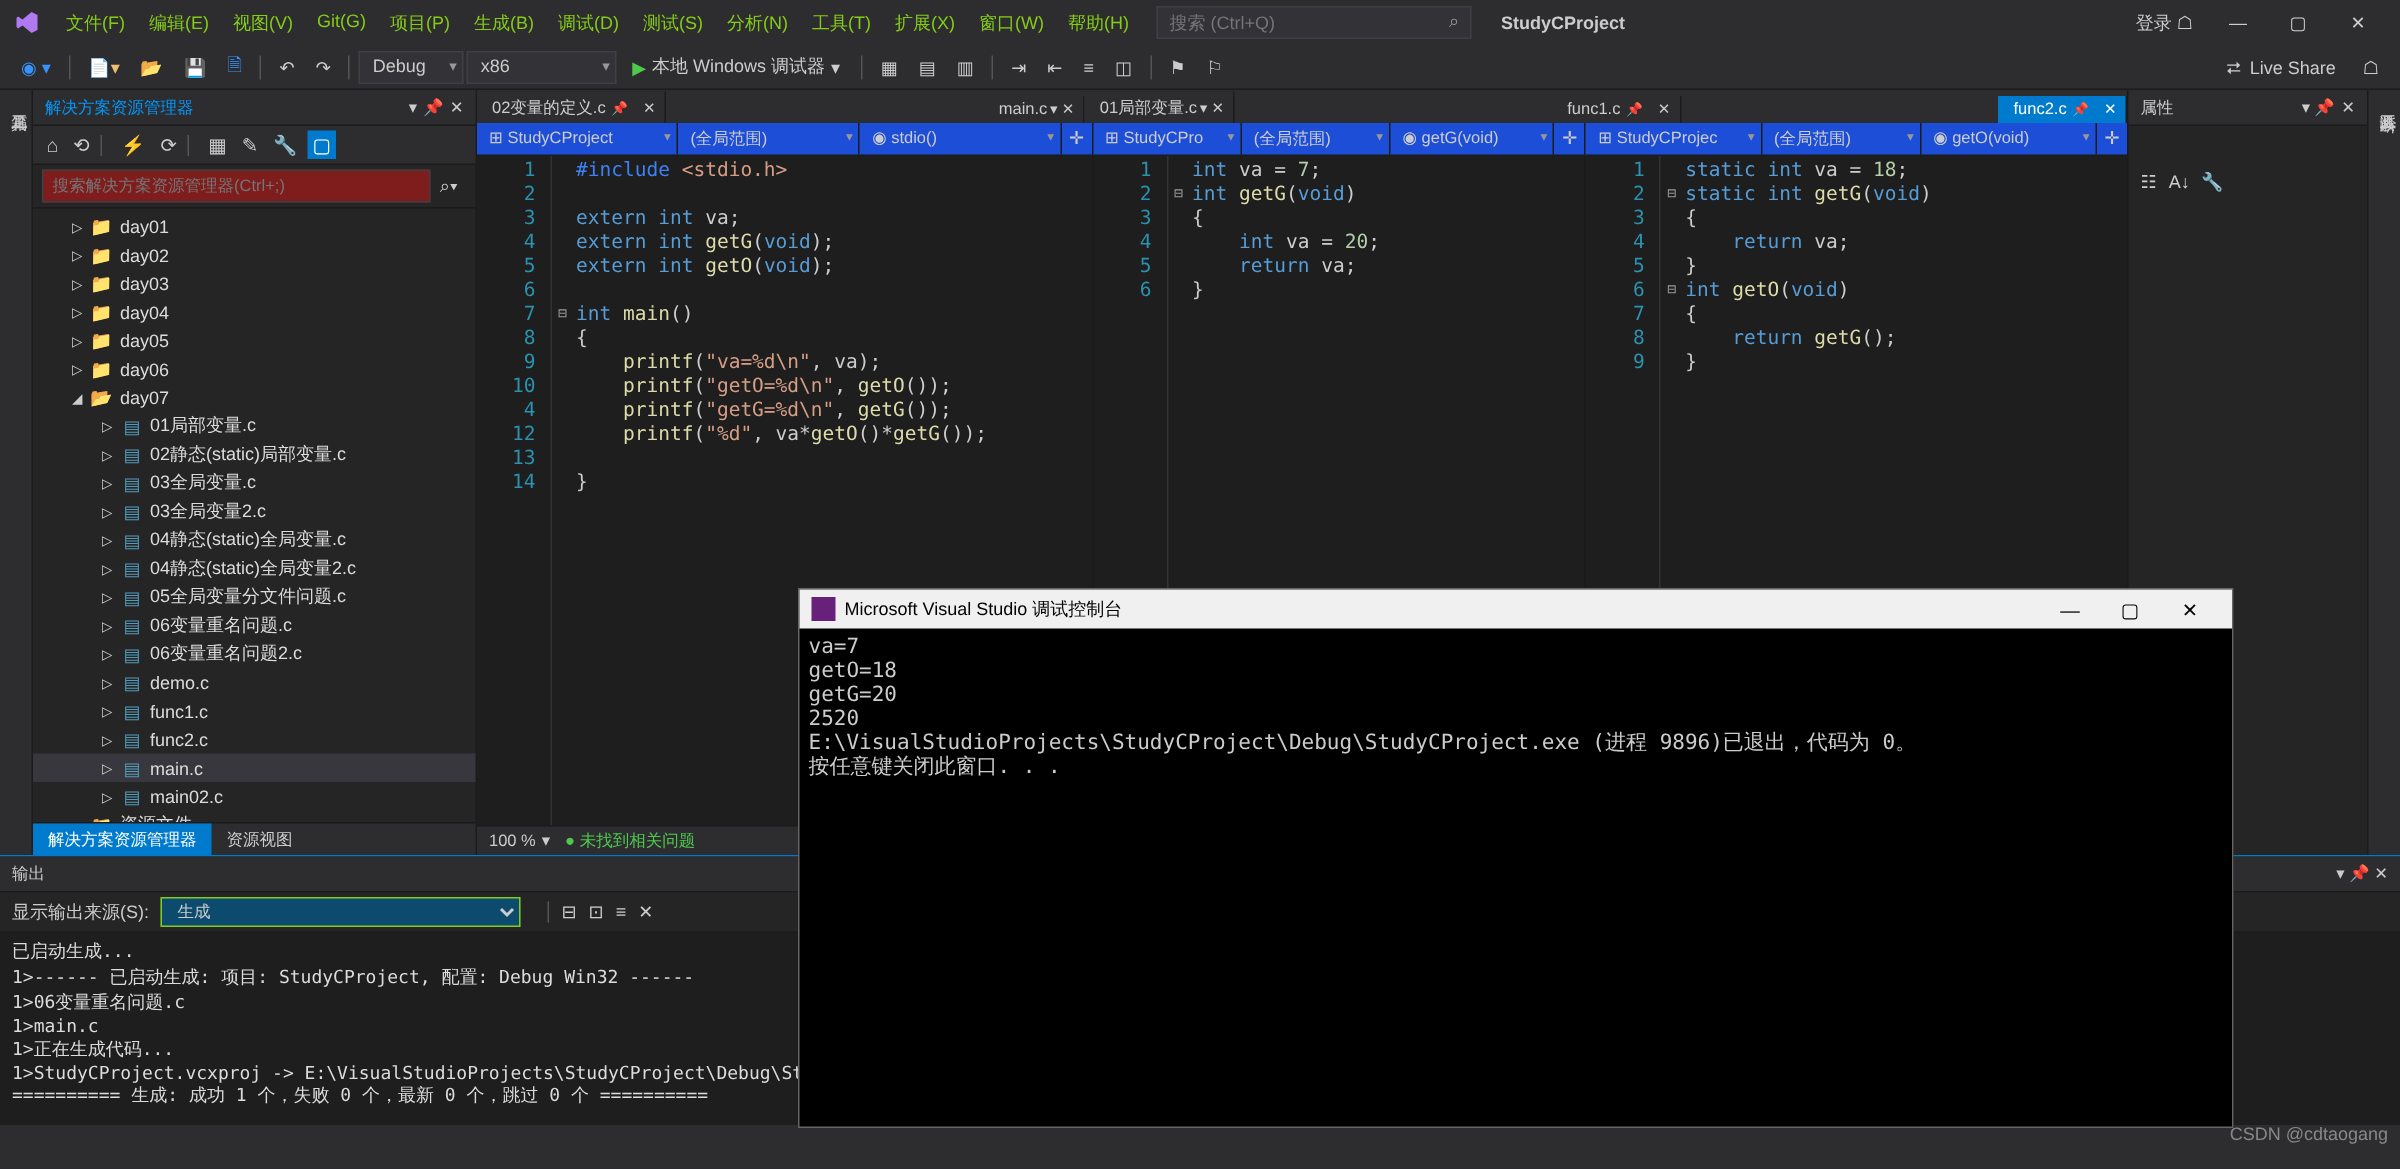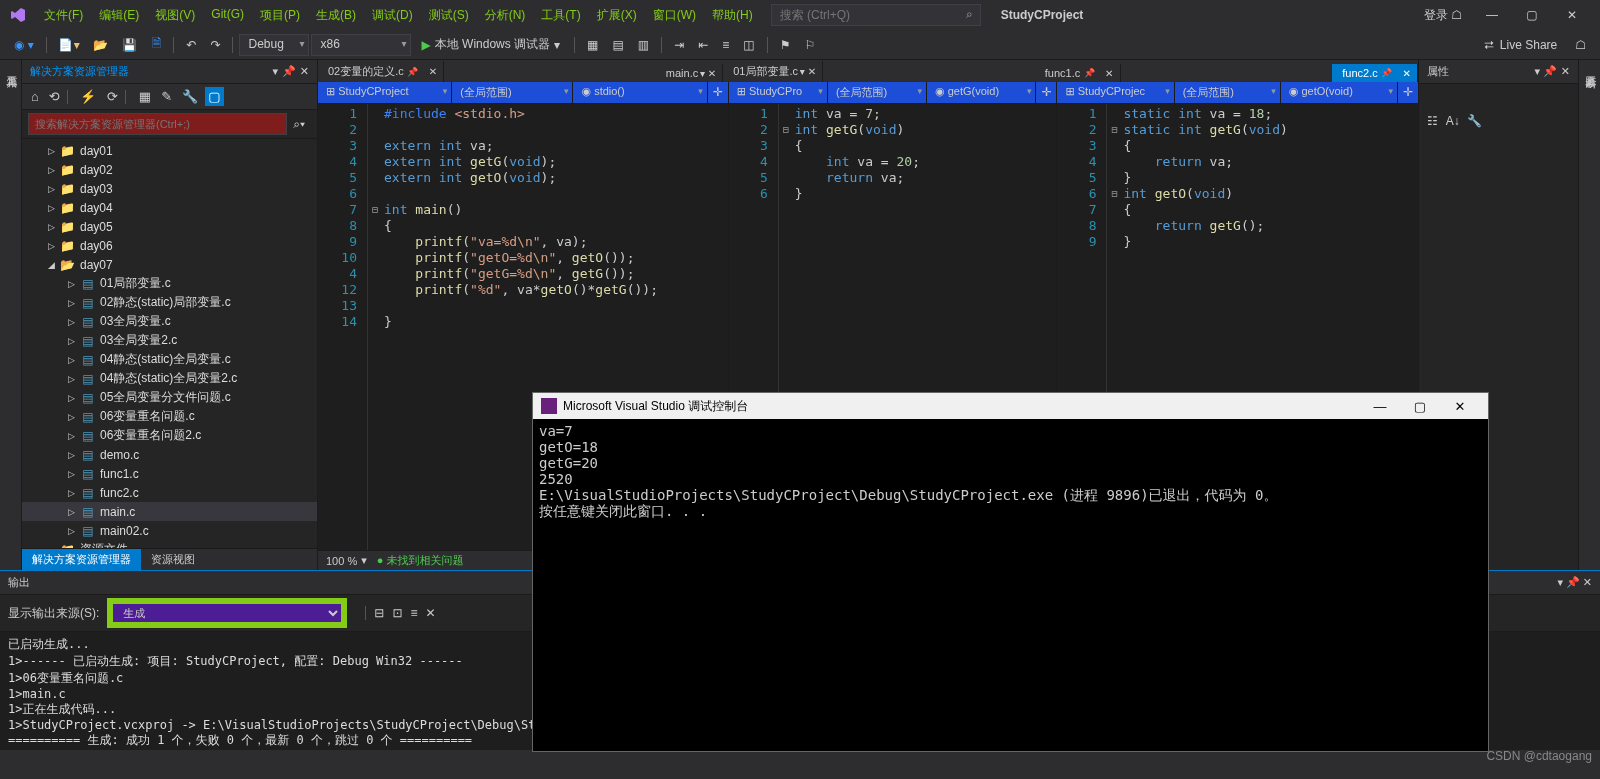--- a/index.html
+++ b/index.html
@@ -83,21 +83,21 @@
 
 .props { width: 160px; background: #252526; border-left: 1px solid #1b1b1c; display:flex; flex-direction:column;}
 .props .panel-title{color:#ccc;}
 .props .ptoolbar{padding:4px 6px; display:flex; gap:4px;}
 .props .ptoolbar span{color:#ccc; cursor:pointer; padding:2px;}
 
 
 .output-panel { height: 180px; background: #1e1e1e; border-top: 1px solid #007acc; display:flex; flex-direction:column;}
 .output-panel .panel-title{color:#ccc; background:#2d2d30;}
 .output-toolbar{display:flex; align-items:center; padding:3px 8px; gap:8px; background:#252526; border-bottom:1px solid #1b1b1c;}
-.output-toolbar select{background:#4c1d95; border:6px solid #84cc16; color:#ccc; font-size:11px; padding:2px 6px; width:240px;}
+.output-toolbar select{background:#0c4a6e; border:1px solid #84cc16; color:#ccc; font-size:11px; padding:2px 6px; width:240px;}
 .output-content { flex:1; font-family: Consolas, monospace; font-size: 12px; white-space: pre; color:#dcdcdc; padding: 4px 8px; overflow:auto;}
 
 
 .console-win { position: absolute; left: 532px; top: 392px; width: 957px; height: 360px; background: #000; border: 1px solid #666; z-index: 100; display:flex; flex-direction:column;}
 .console-titlebar { height: 26px; background: #f0f0f0; display: flex; align-items: center; padding: 0 8px; color: #000; font-size:12px;}
 .console-titlebar .cicon{width:16px;height:16px; background:#68217a; margin-right:6px;}
 .console-titlebar .spacer{flex:1;}
 .console-titlebar .wbtn{width:40px; text-align:center; cursor:pointer; font-size:13px;}
 .console-body { flex:1; padding: 4px 6px; font-family: Consolas, "Microsoft YaHei", monospace; font-size: 14px; color: #ccc; white-space: pre-wrap; line-height:16px;}
 

